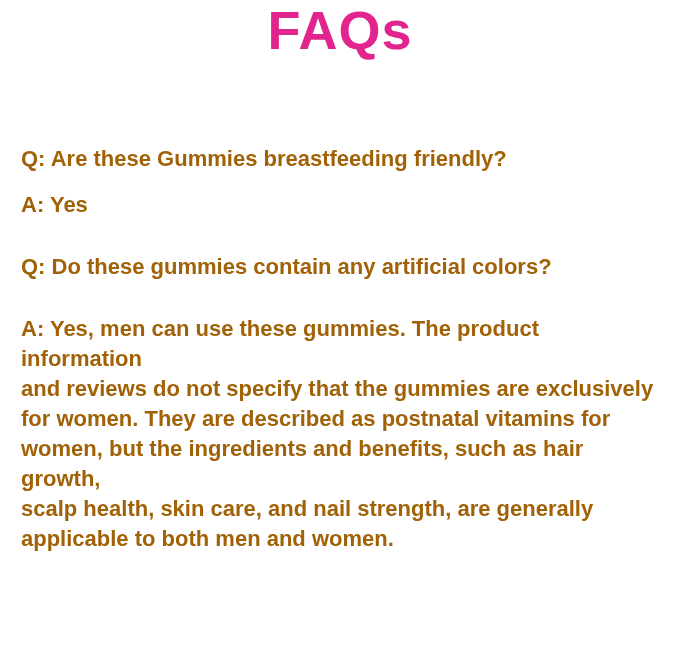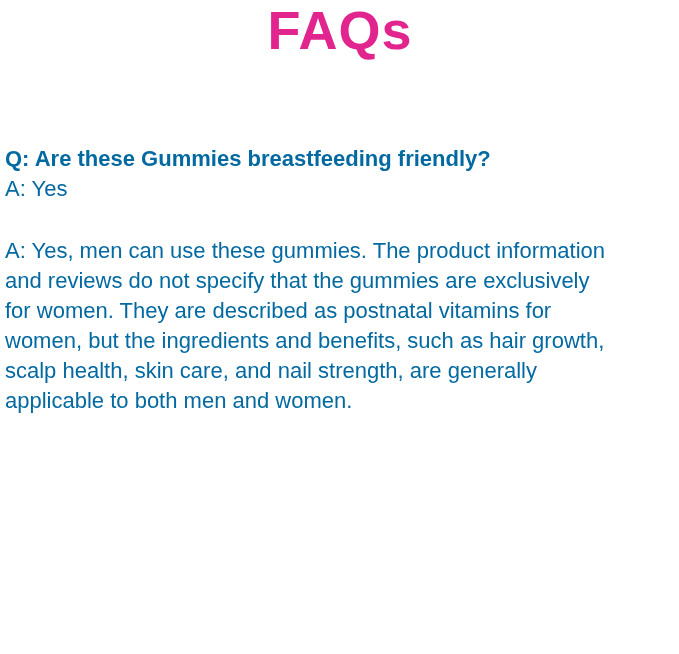--- a/index.html
+++ b/index.html
@@ -29,46 +29,47 @@
     letter-spacing: 1px;
     color: #e2248f;
   }
   .faq-item {
     margin: 0 0 32px 0;
   }
   .faq-item:last-child {
     margin-bottom: 0;
   }
   .q, .a {
-    margin: 0;
+    margin: 16px;
     font-size: 22px;
     line-height: 30px;
-    color: #0369a1;
+    color: #a16207;
     white-space: pre-line;
   }
   .q {
     font-weight: 700;
   }
   .a {
-    font-weight: 400;
+    font-weight: 700;
   }
 </style>
 </head>
 <body>
 
 <main class="page">
   <h1 class="page-title">FAQs</h1>
 
   <section>
     <div class="faq-item">
       <p class="q">Q: Are these Gummies breastfeeding friendly?</p>
       <p class="a">A: Yes</p>
     </div>
 
     <div class="faq-item">
+      <p class="q">Q: Do these gummies contain any artificial colors?</p>
     </div>
 
     <div class="faq-item">
     </div>
 
     <div class="faq-item">
       <p class="a">A: Yes, men can use these gummies. The product information
 and reviews do not specify that the gummies are exclusively
 for women. They are described as postnatal vitamins for
 women, but the ingredients and benefits, such as hair growth,

